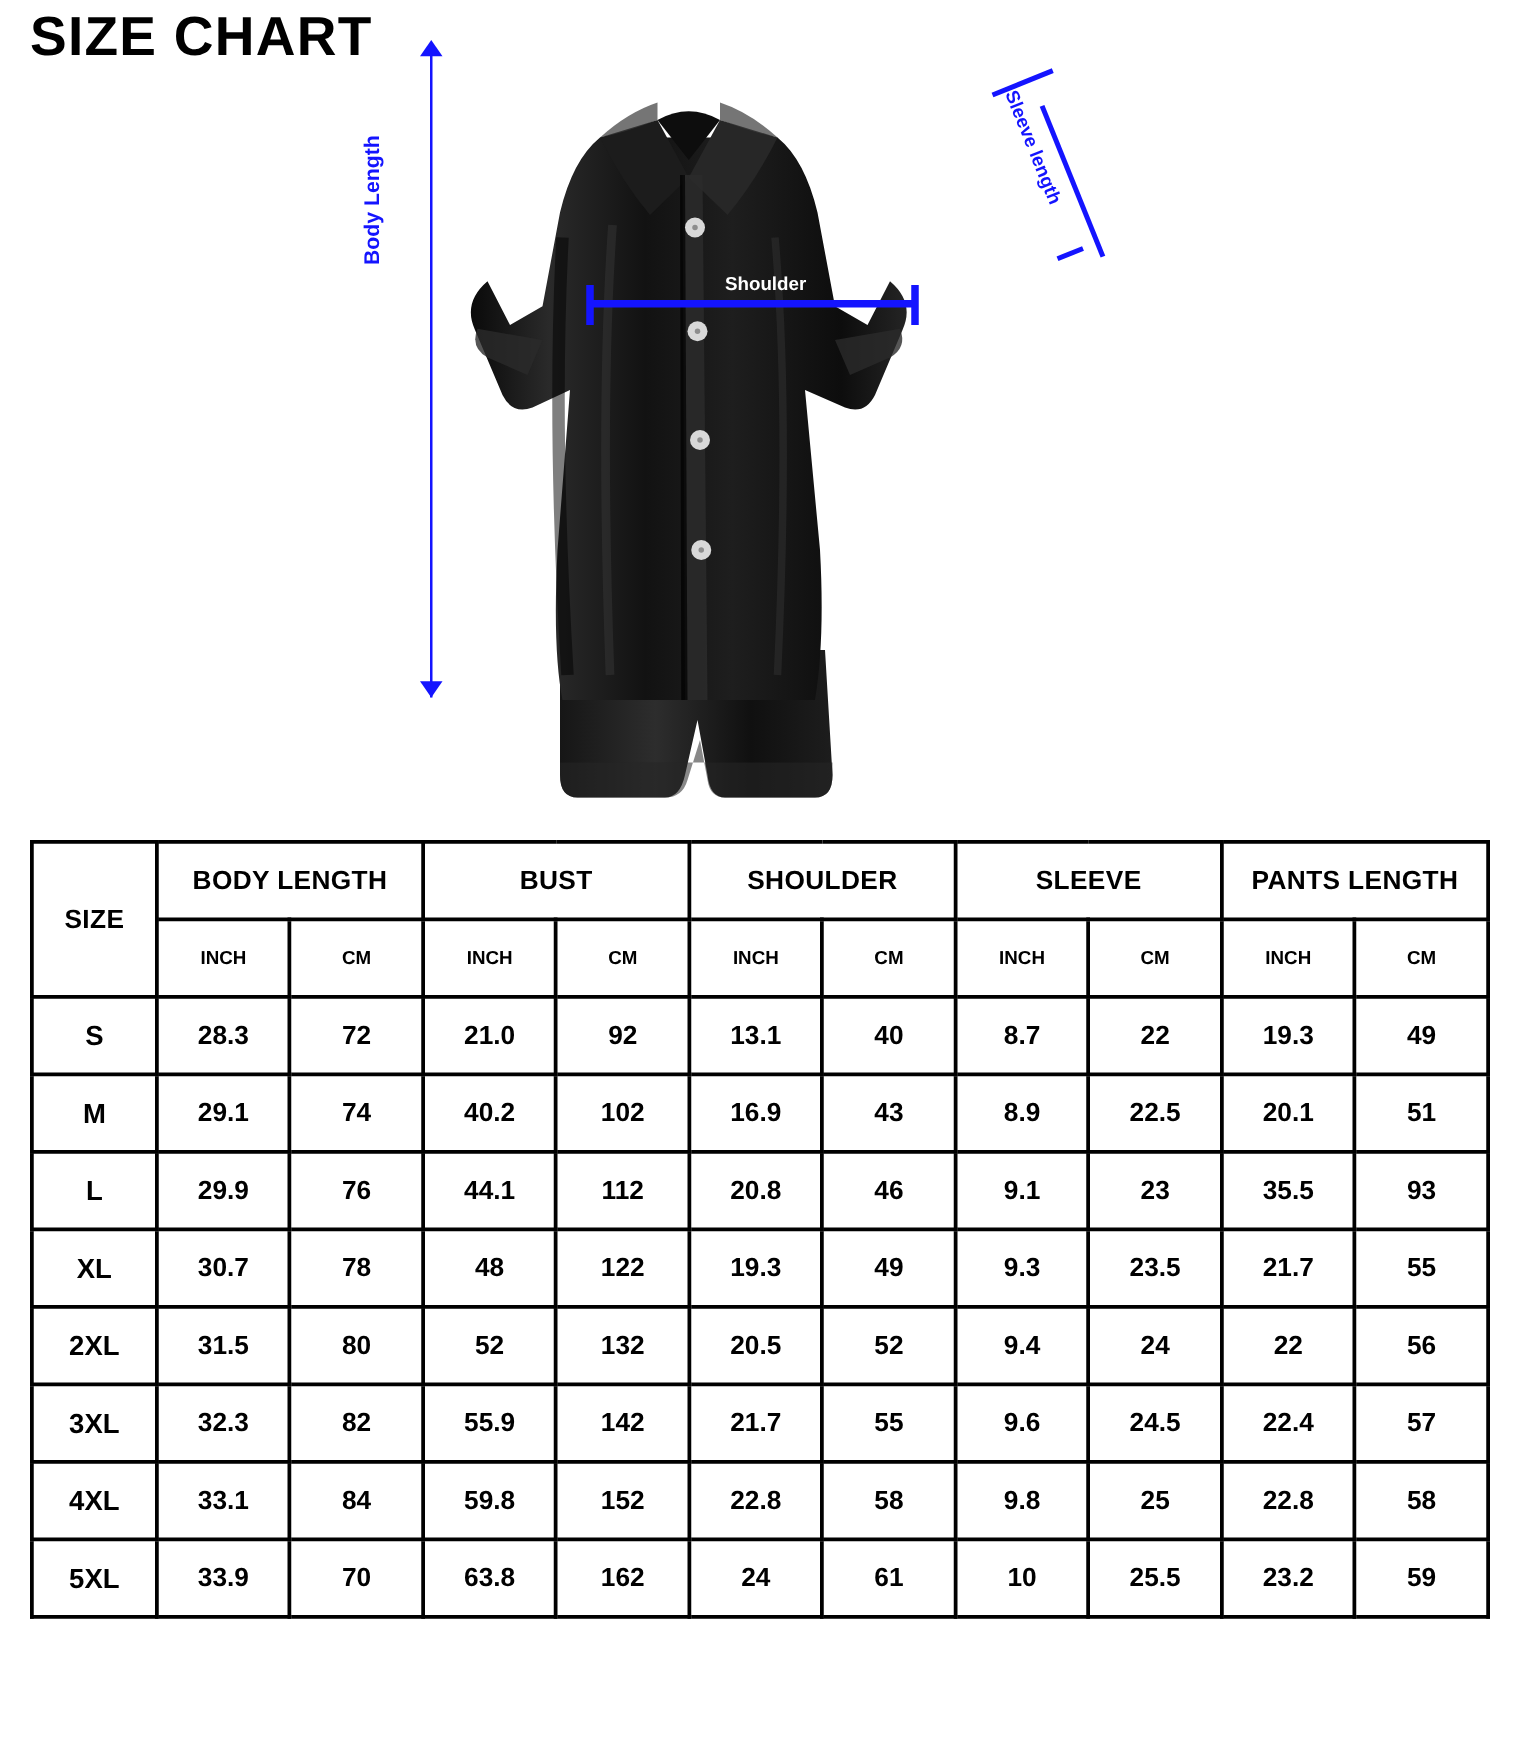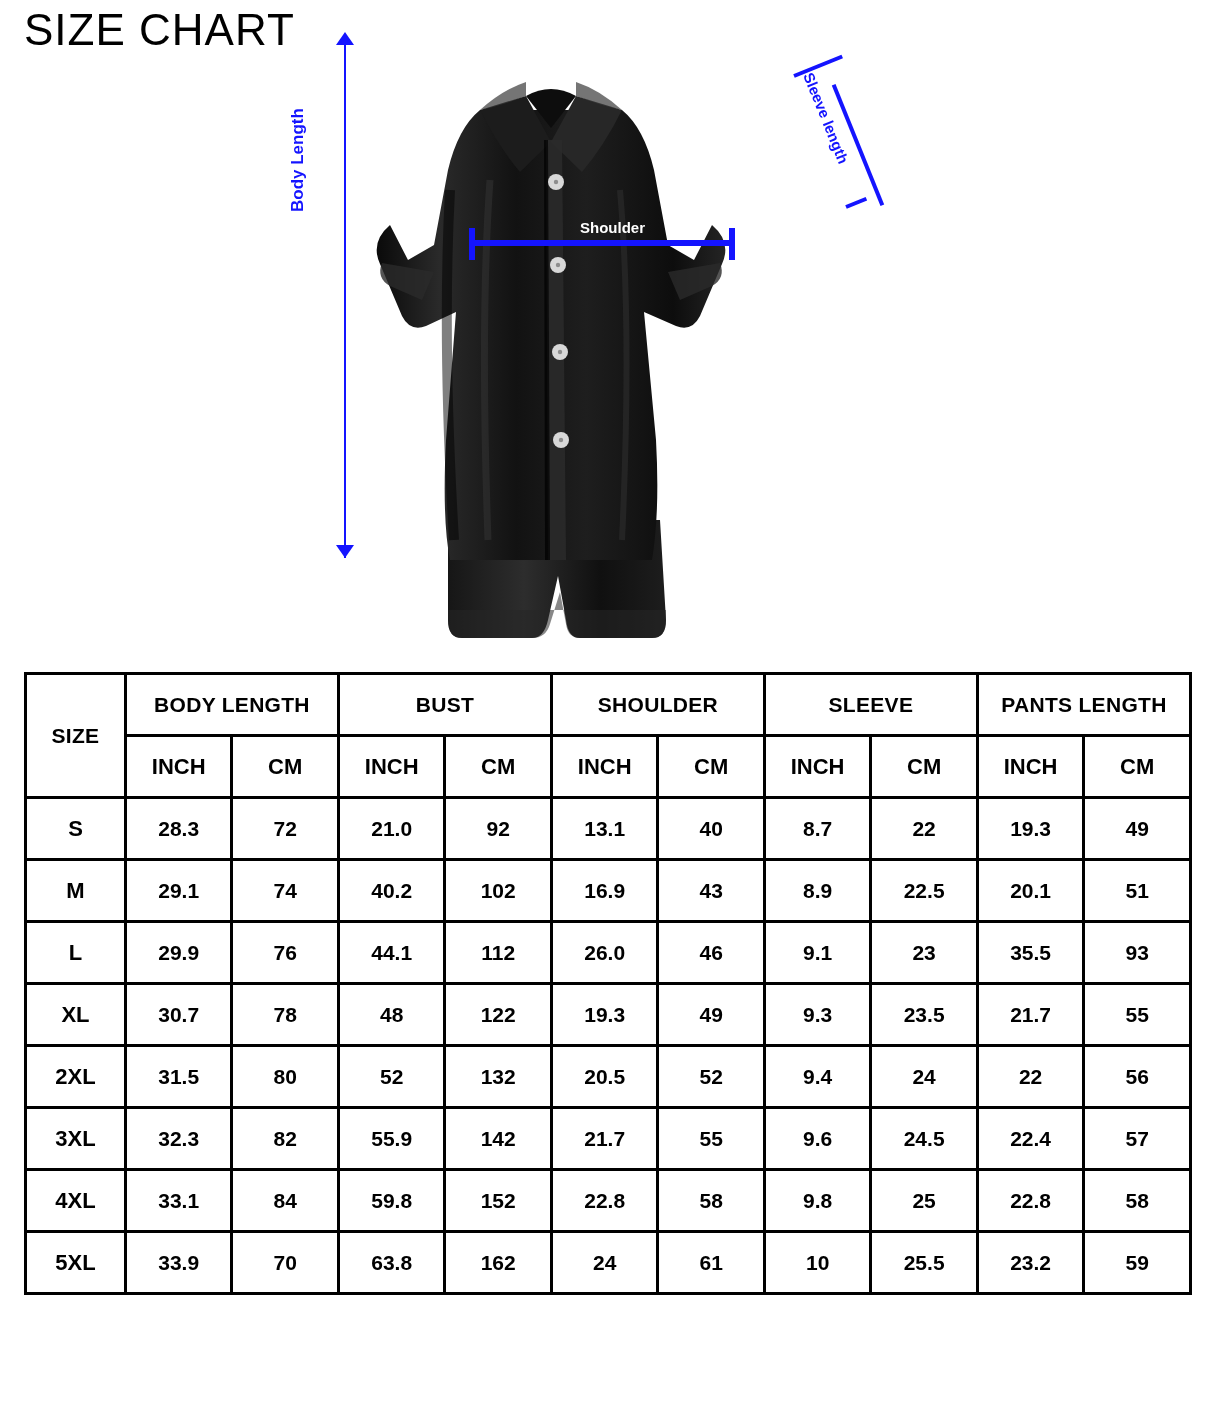--- a/index.html
+++ b/index.html
@@ -15,21 +15,21 @@
     position: relative;
     overflow: hidden;
   }
 
   
   .title {
     position: absolute;
     left: 24px;
     top: 8px;
     font-size: 44px;
-    font-weight: normal;
+    font-weight: bold;
     letter-spacing: 1px;
     line-height: 1;
   }
 
   
   .illustration {
     position: absolute;
     left: 0;
     top: 0;
     width: 1216px;
@@ -176,21 +176,21 @@
     font-weight: bold;
     font-size: 21px;
     padding: 0;
     height: 59px;
   }
   table.size-table th.grp {
     font-size: 21px;
     letter-spacing: 0.3px;
   }
   table.size-table th.sub {
-    font-size: 22px;
+    font-size: 15px;
   }
   table.size-table td.size-cell {
     font-size: 22px;
   }
   .col-size { width: 92px; }
   .col-unit { width: 98px; }
 </style>
 </head>
 <body>
 
@@ -325,21 +325,21 @@
       <td>22.5</td>
       <td>20.1</td>
       <td>51</td>
     </tr>
     <tr>
       <td class="size-cell">L</td>
       <td>29.9</td>
       <td>76</td>
       <td>44.1</td>
       <td>112</td>
-      <td>26.0</td>
+      <td>20.8</td>
       <td>46</td>
       <td>9.1</td>
       <td>23</td>
       <td>35.5</td>
       <td>93</td>
     </tr>
     <tr>
       <td class="size-cell">XL</td>
       <td>30.7</td>
       <td>78</td>

